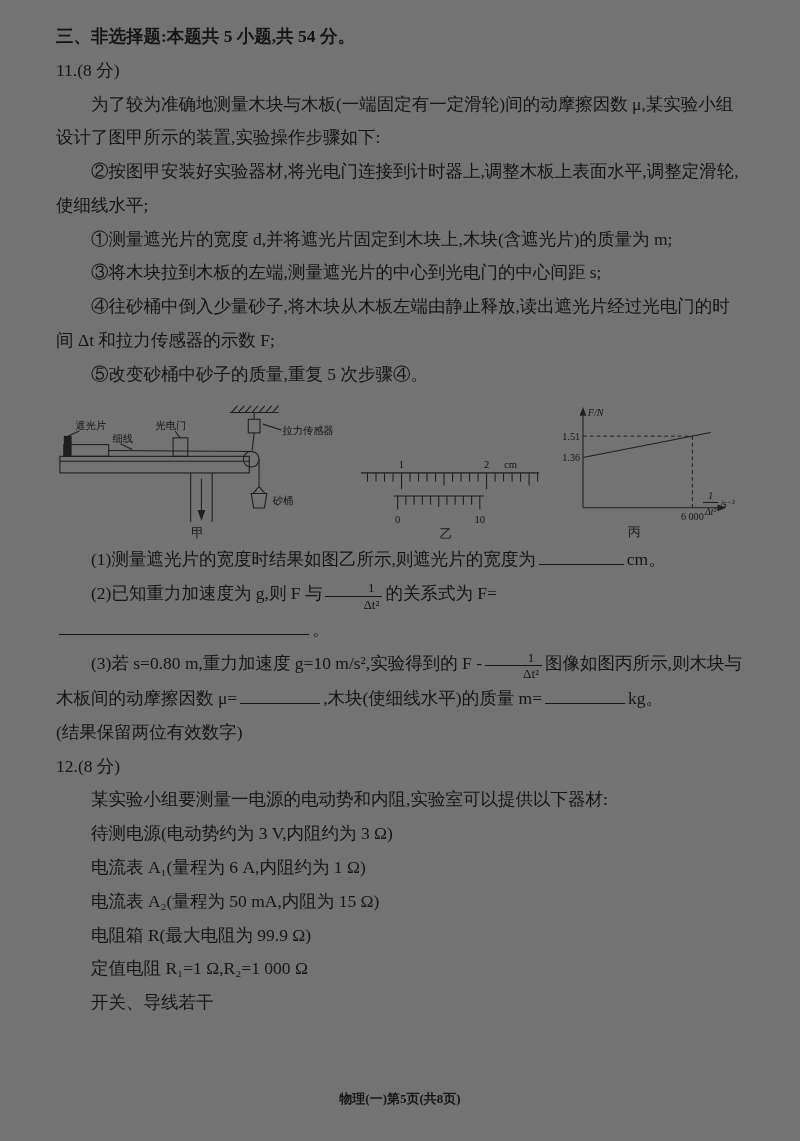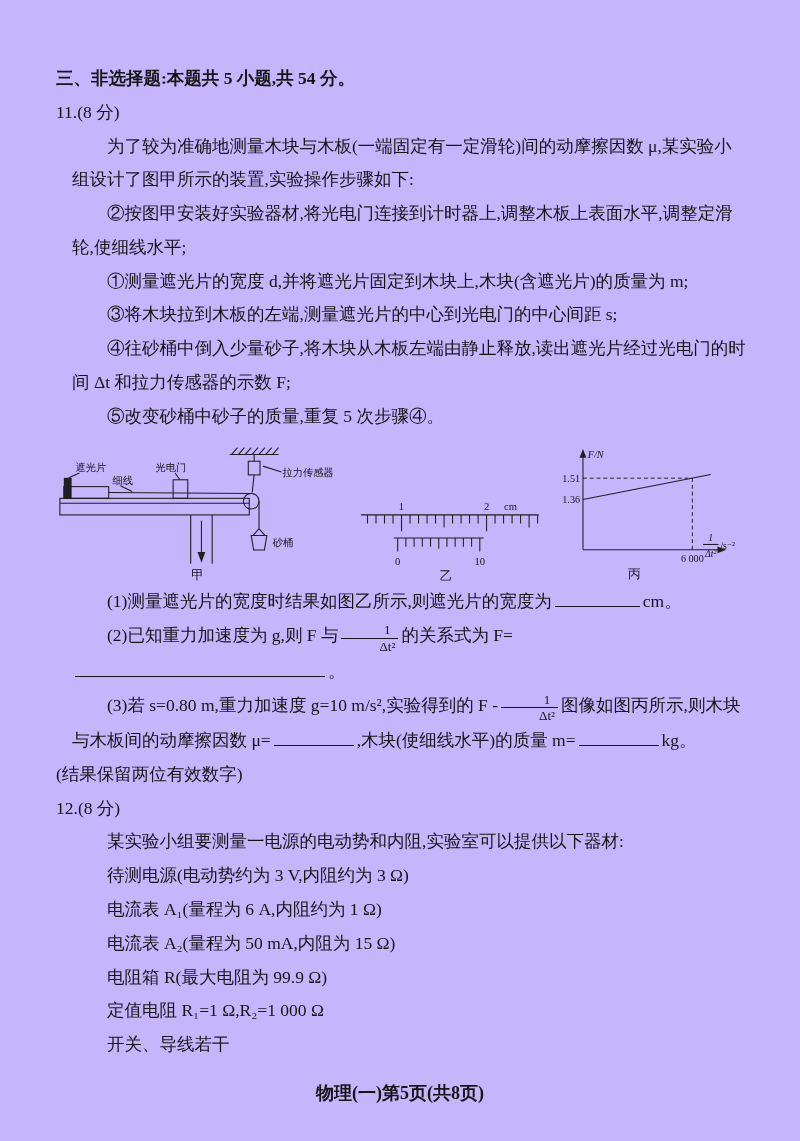--- a/index.html
+++ b/index.html
@@ -1,31 +1,31 @@
 <!DOCTYPE html>
 <html><head>
 <meta charset="utf-8">
 <style>
   html,body { margin:0; padding:0; background:#e8e8e8; }
   .page {
     position:relative;
     width:800px; height:1141px;
     margin:0 auto;
-    background:#c4b5fd;
+    background:#737373;
     color:#151515;
     font-family:"Liberation Serif","DejaVu Serif",serif;
     font-size:17.5px;
     line-height:1.93;
-    padding:62px 54px 0 56px;
+    padding:20px 54px 0 56px;
     box-sizing:border-box;
     overflow:hidden;
   }
   p { margin:0; }
   .bold { font-weight:bold; }
-  .indent { text-indent:2em;margin-left:16px; }
+  .indent { text-indent:2em; }
   .blank {
     display:inline-block;
     border-bottom:1.2px solid #151515;
     height:1em;
     margin:0 3px;
   }
   .w85 { width:85px; }
   .w250 { width:250px; }
   .w80 { width:80px; }
   .frac {
@@ -48,21 +48,21 @@
   svg text { font-family:"Liberation Serif","DejaVu Serif",serif; fill:#151515; }
   svg .stroke { stroke:#1f1f1f; stroke-width:1.1; fill:none; }
   svg .dash { stroke:#1f1f1f; stroke-width:1; fill:none; stroke-dasharray:4 3; }
   svg .fill { fill:#1f1f1f; }
   .footer {
     position:absolute;
     bottom:30px; left:0;
     width:100%;
     text-align:center;
     font-weight:bold;
-    font-size:18px;
+    font-size:13px;
   }
 </style>
 </head>
 <body>
 
 <div class="page">
 
   <p class="bold">三、非选择题:本题共 5 小题,共 54 分。</p>
 
   <p>11.(8 分)</p>

